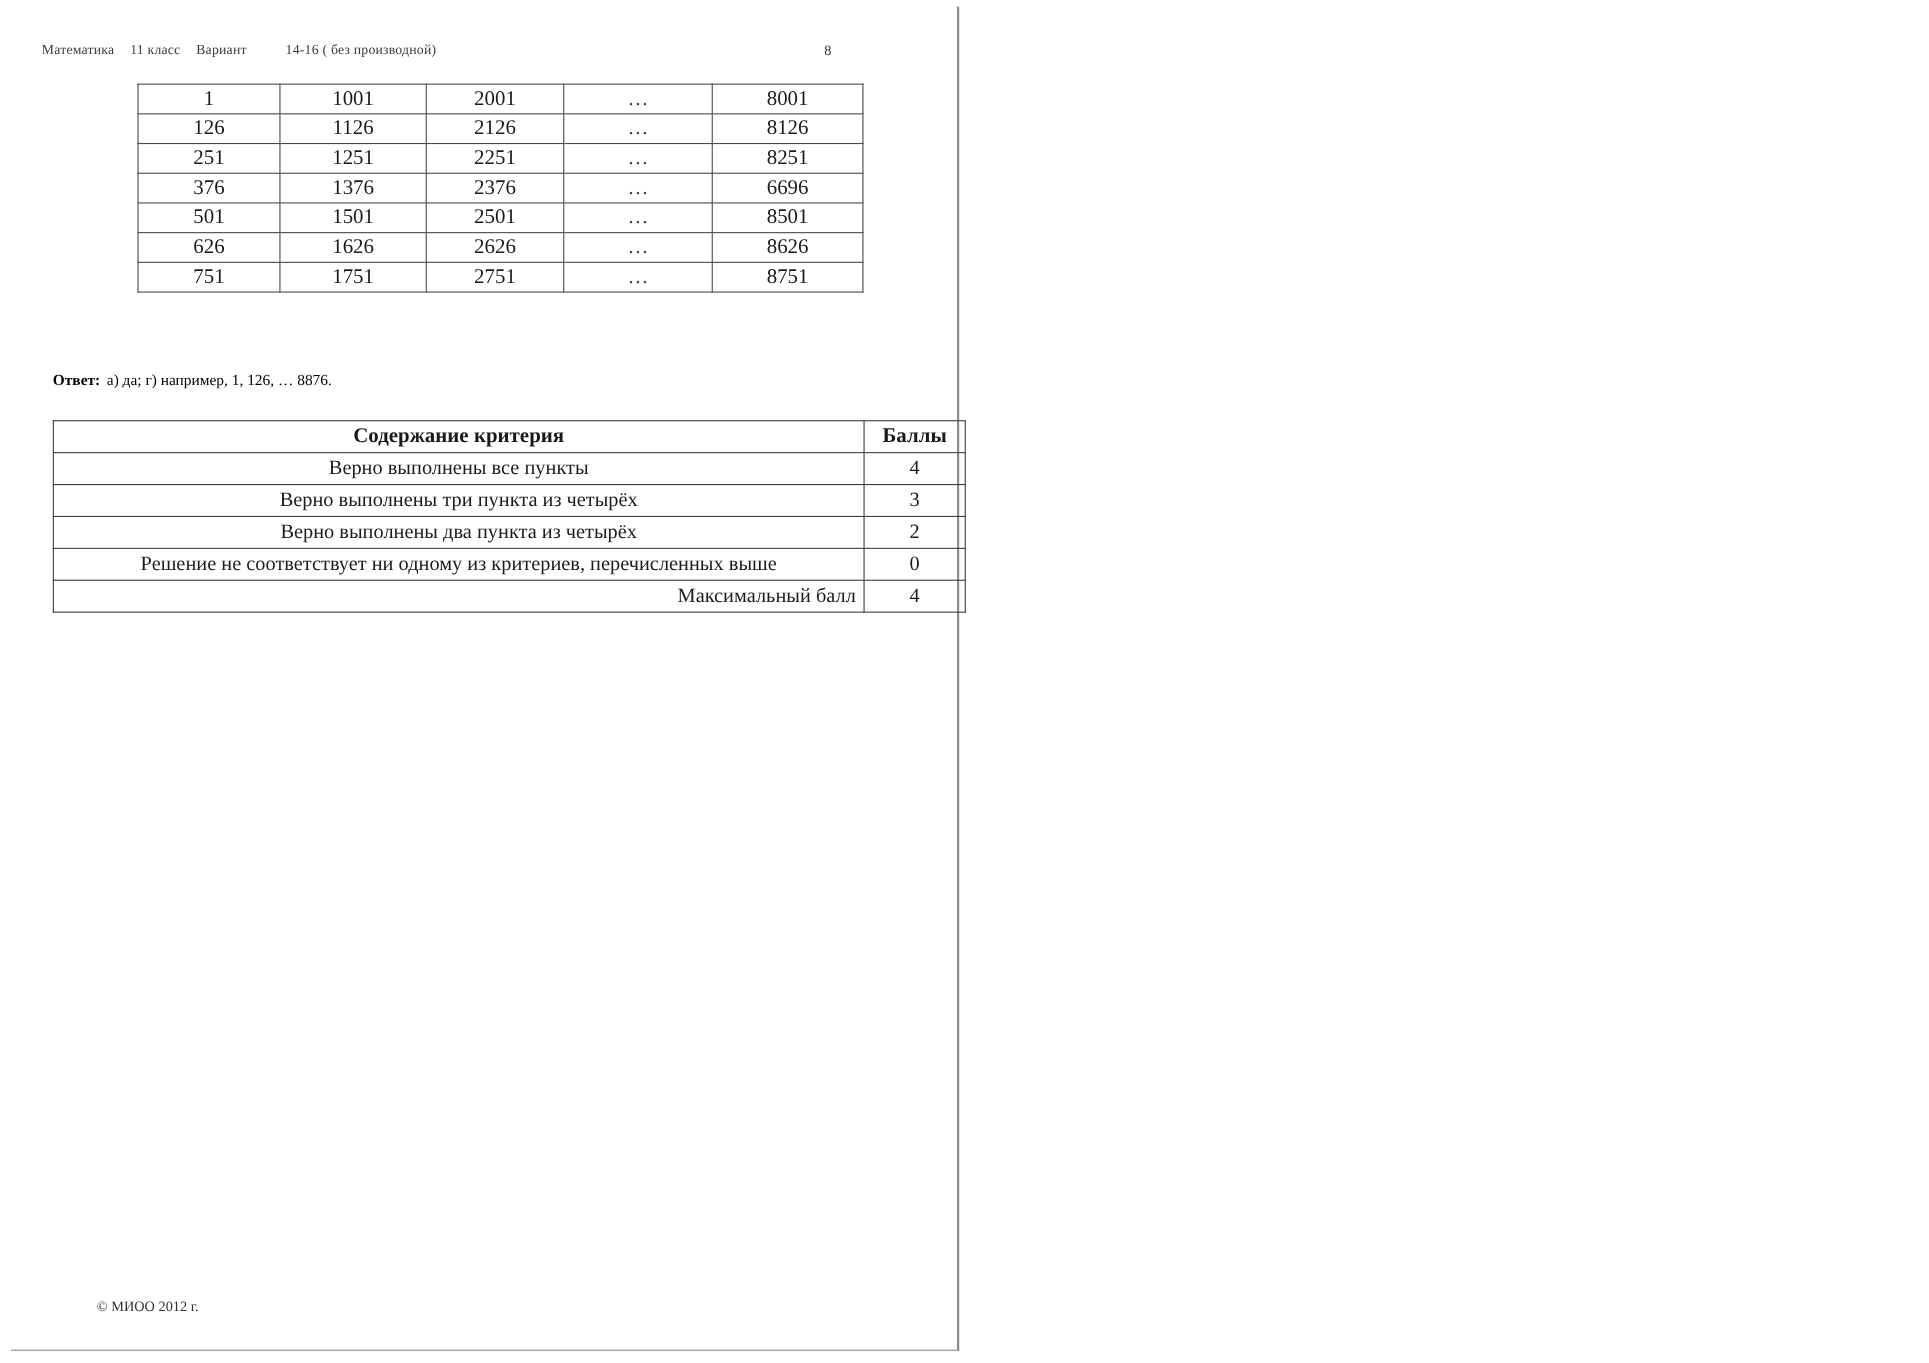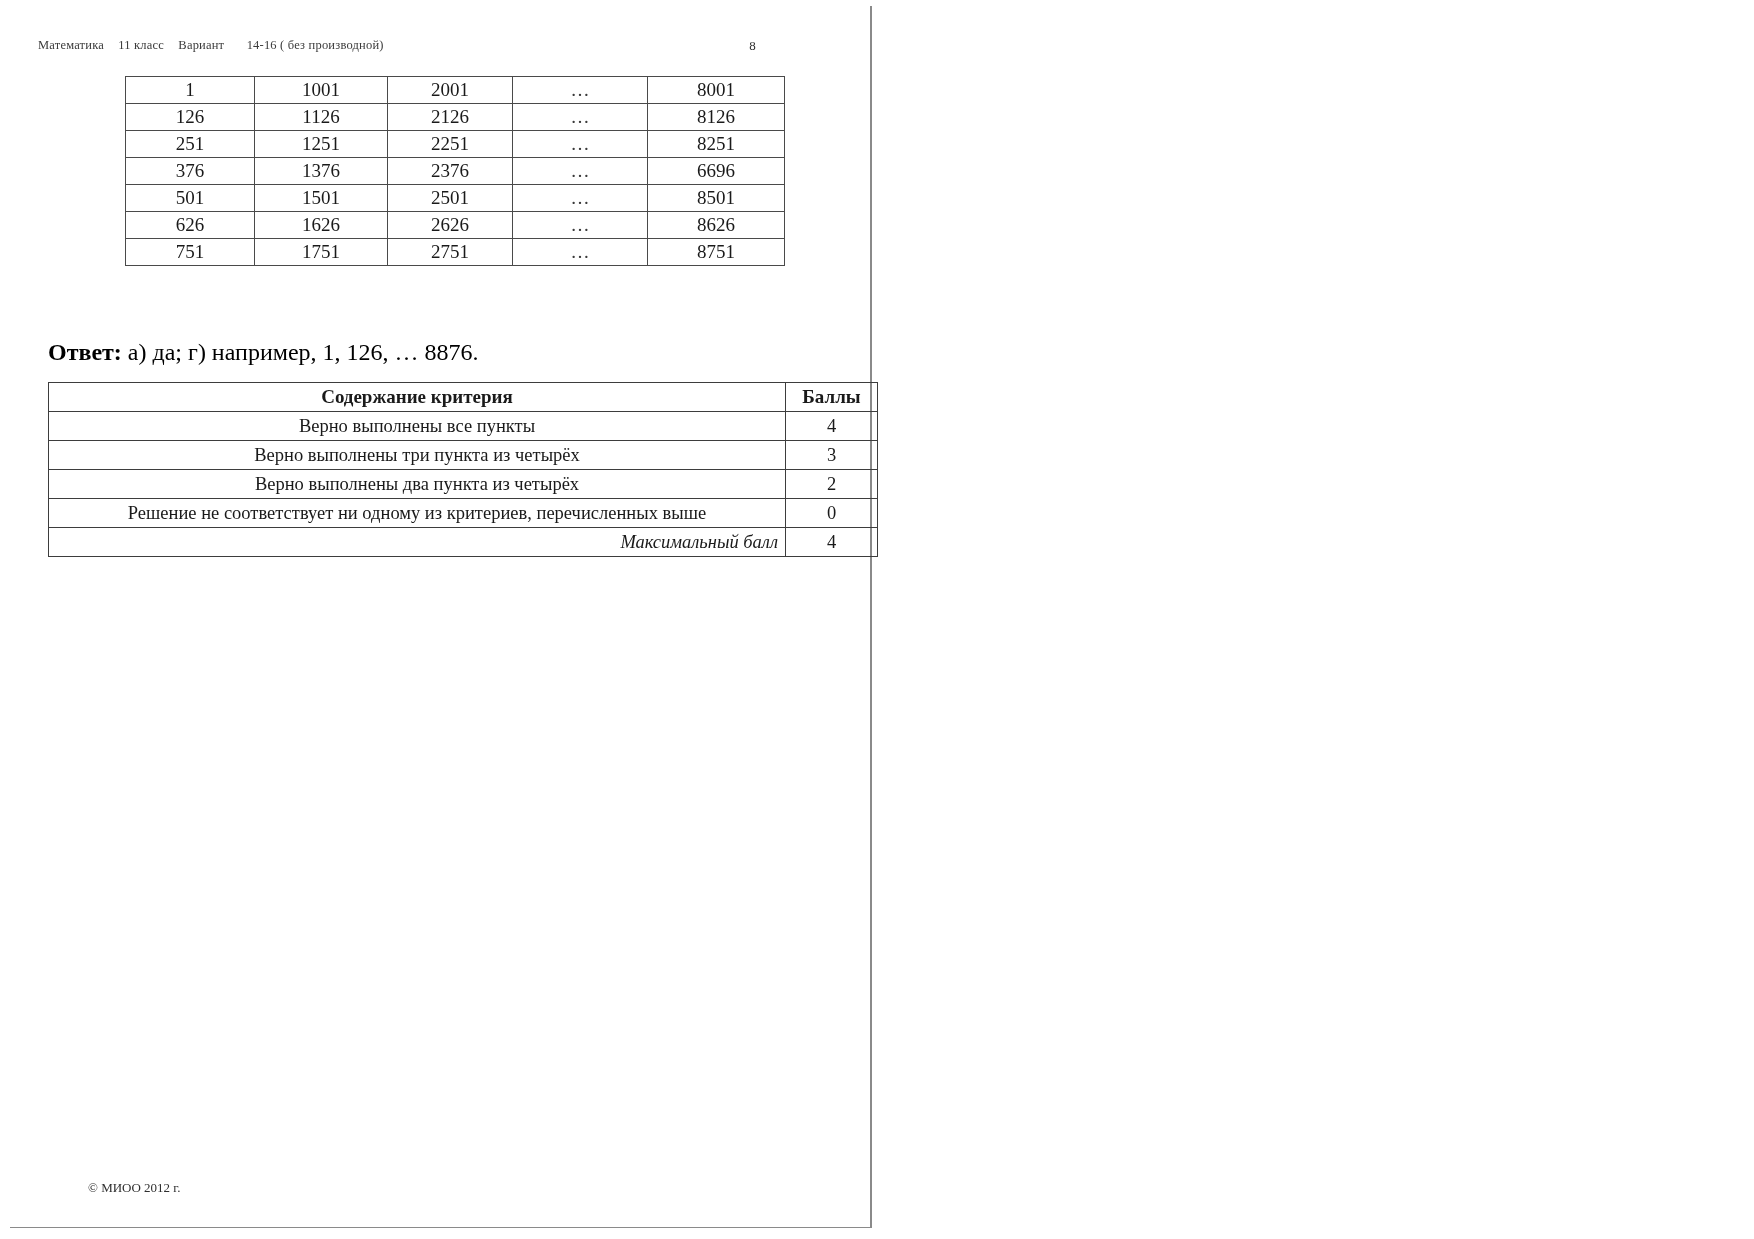--- a/index.html
+++ b/index.html
@@ -40,21 +40,21 @@
     color: #3b3b3b;
     letter-spacing: 0.2px;
     white-space: nowrap;
   }
   #running-head .head-left {
     position: absolute;
     left: 0;
     top: 0;
   }
   #running-head .head-left span { margin-right: 11px; }
-  #running-head .head-left .variant-num { margin-left: 8px; }
+  #running-head .head-left .variant-num { margin-left: 21px; }
   #running-head .head-page {
     position: absolute;
     right: 92px;
     top: 0;
     font-size: 13px;
     color: #2e2e2e;
   }
 
   
   #numeric-table {
@@ -82,21 +82,21 @@
   #numeric-table tr:first-child td.c0 { text-align: center; }
   #numeric-table td.c0, #numeric-table td.c1, #numeric-table td.c2, #numeric-table td.c4 {
     text-align: center;
   }
 
   
   #answer-line {
     position: absolute;
     left: 38px;
     top: 333px;
-    font-size: 24px;
+    font-size: 14px;
     white-space: nowrap;
   }
   #answer-line .answer-label {
     font-weight: bold;
     margin-right: 6px;
   }
 
   
   #criteria-table {
     position: absolute;
@@ -119,21 +119,20 @@
     font-weight: bold;
     text-align: center;
     font-size: 19px;
   }
   #criteria-table .col-desc { width: 722px; }
   #criteria-table .col-pts  { width: 77px; text-align: center; }
   #criteria-table td.desc { text-align: center; }
   #criteria-table td.pts { text-align: center; }
   #criteria-table tr.total td.desc {
     text-align: right;
-    font-style: italic;
   }
 
   
   #page-footer {
     position: absolute;
     left: 78px;
     top: 1174px;
     font-size: 13px;
     color: #2f2f2f;
     white-space: nowrap;

